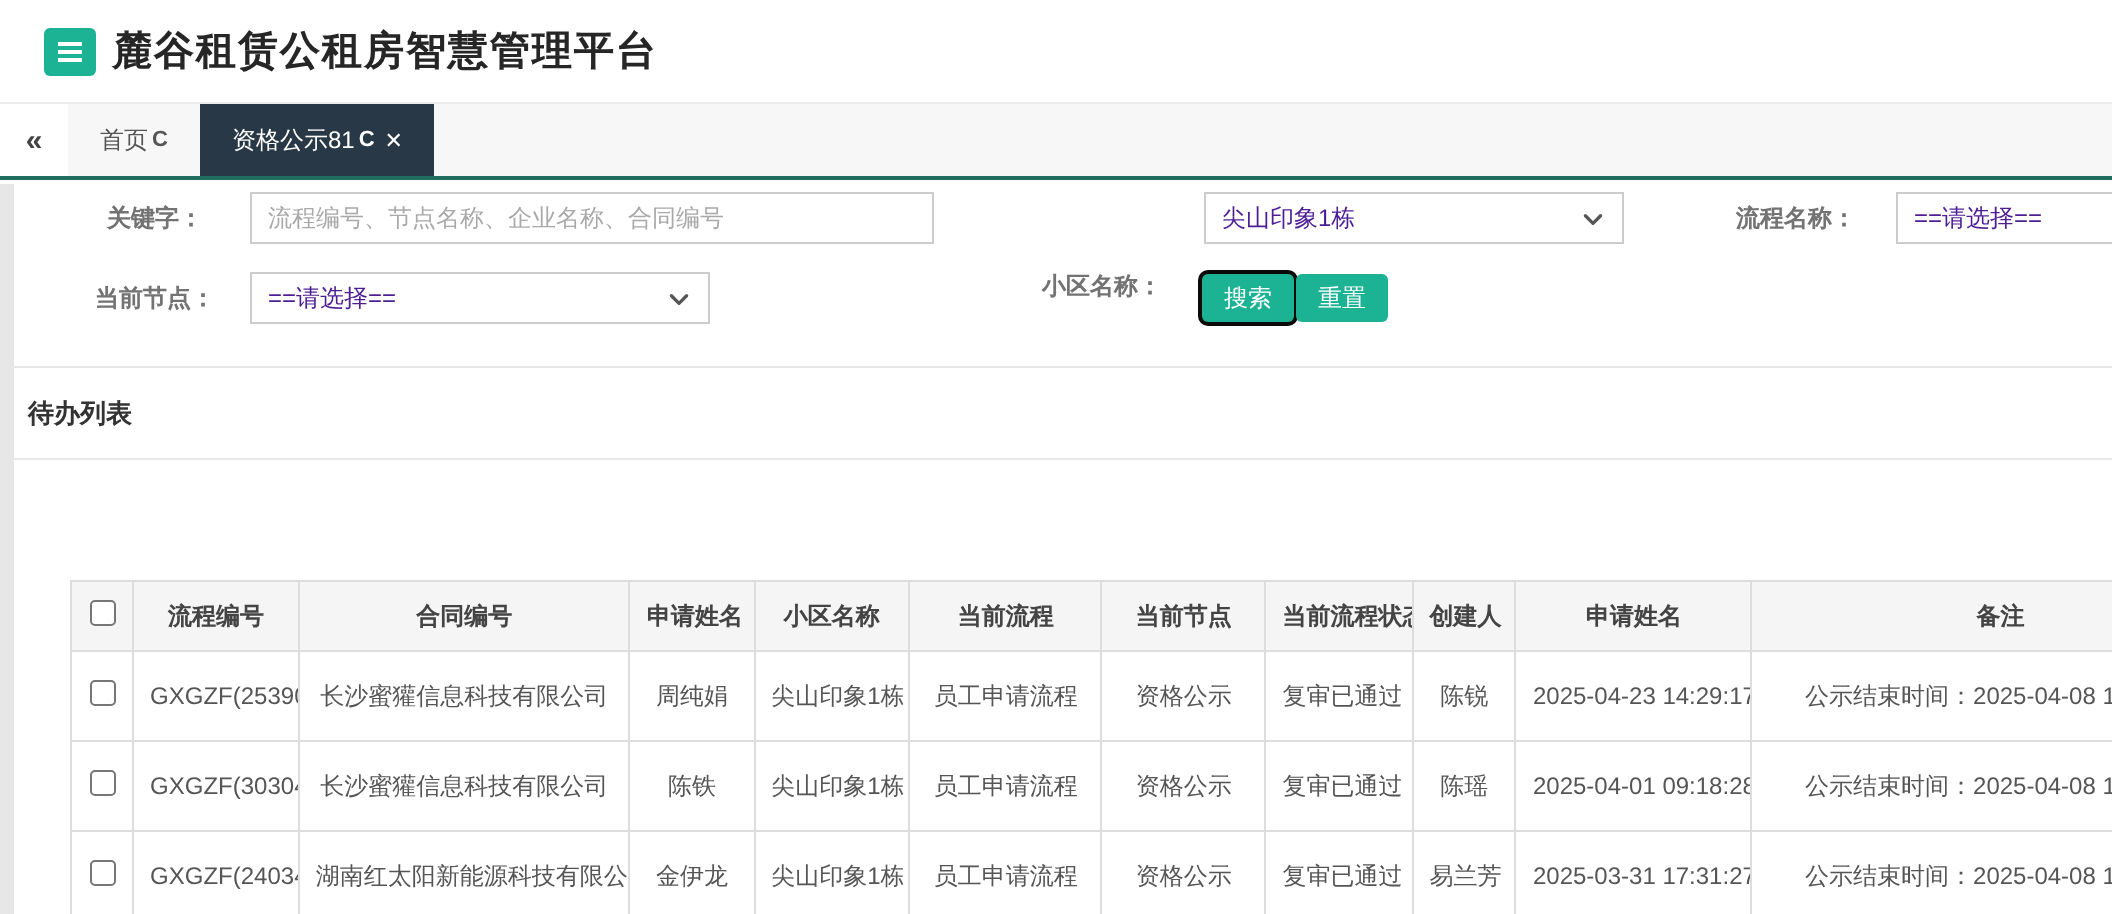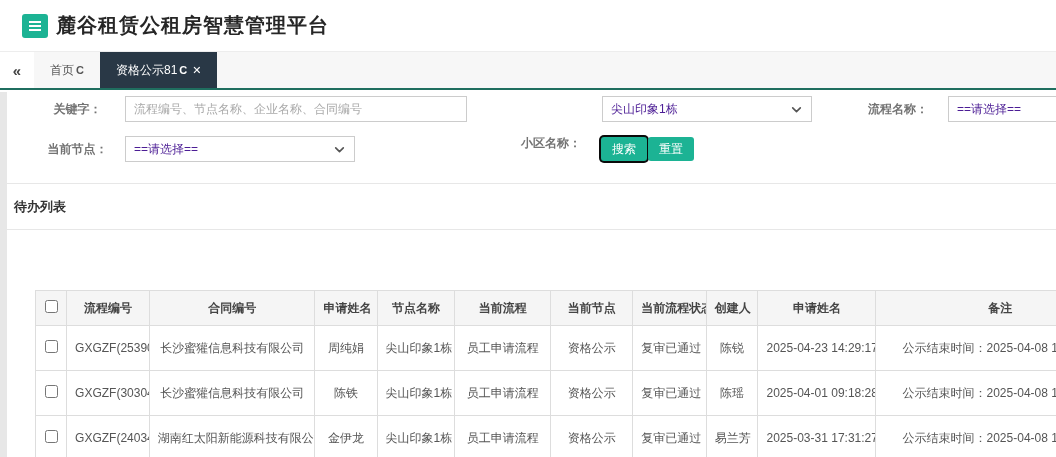--- a/index.html
+++ b/index.html
@@ -118,21 +118,21 @@
         <col style="width: 240px;">
       </colgroup>
     <thead>
       <tr>
         <th class="cb-cell">
           <input type="checkbox" style="">
         </th>
       <th>流程编号</th>
           <th>合同编号</th>
           <th>申请姓名</th>
-          <th>节点名称</th>
+          <th>小区名称</th>
           <th>当前流程</th>
           <th>当前节点</th>
           <th>当前流程状态</th>
           <th>创建人</th>
           <th>申请姓名</th>
           <th>备注</th>
         </tr>
     </thead>
     <tbody>
         <tr>

